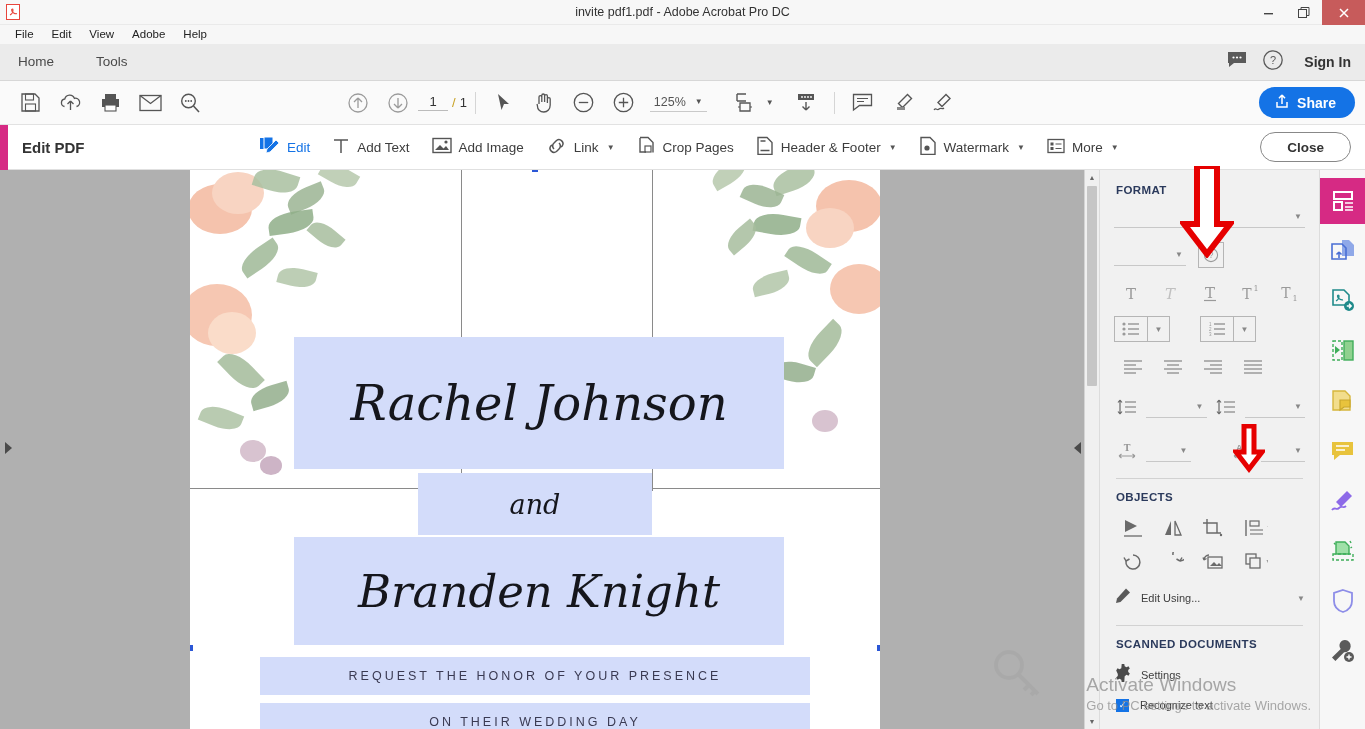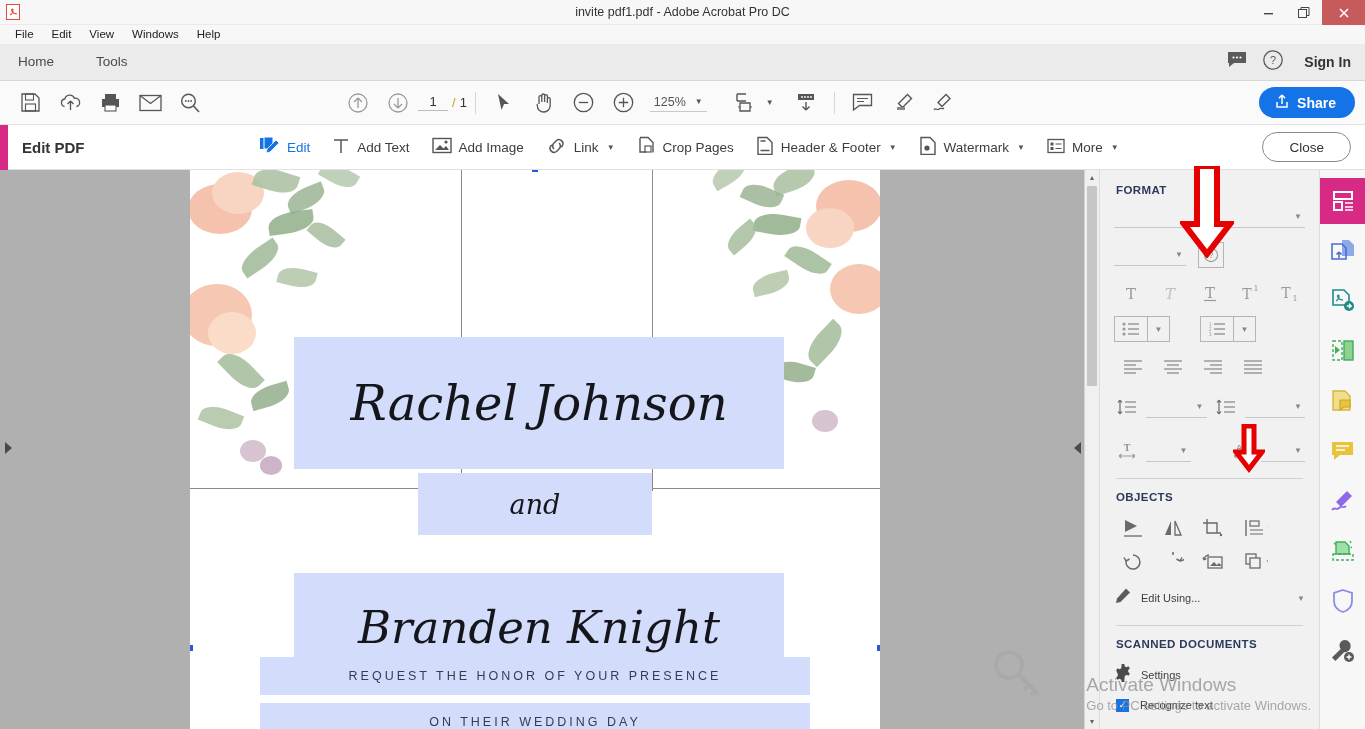--- a/index.html
+++ b/index.html
@@ -87,21 +87,21 @@
     flex: 0 0 45px; border-bottom: 1px solid #e0e0e0; position: relative;
   }
   .accent { width: 8px; height: 45px; background: #d62a84; flex: 0 0 8px; }
   .editbar-title { font-size: 15px; font-weight: bold; color: #333; padding-left: 14px; width: 240px; }
   .eb-item { display: flex; align-items: center; gap: 7px; font-size: 13.5px; color: #3d3d3d; padding: 0 11px; height: 45px; }
   .eb-item.active { color: #1473e6; }
   .caret { font-size: 8px; color: #555; margin-left: 1px; }
   .close-btn {
     margin-left: auto; margin-right: 14px; border: 1px solid #888; border-radius: 16px;
     height: 30px; padding: 0 26px; display: flex; align-items: center;
-    font-size: 13.5px; font-weight: normal; color: #333; background: #fff;
+    font-size: 13.5px; font-weight: bold; color: #333; background: #fff;
   }
 
   
   .body { flex: 1 1 auto; display: flex; position: relative; min-height: 0; }
 
   .left-rail { width: 18px; background: #b0b0b0; position: relative; flex: 0 0 18px; }
   .rail-arrow {
     position: absolute; top: 272px; left: 5px; width: 0; height: 0;
     border-top: 6px solid transparent; border-bottom: 6px solid transparent;
     border-left: 7px solid #4a4a4a;
@@ -219,21 +219,21 @@
             <path d="M2 2l8 8M10 2l-8 8" stroke="#fff" stroke-width="1.5"></path>
           </svg>
       </div>
     </div>
   </div>
 
   <div class="menubar">
     <div class="menu-item">File</div>
     <div class="menu-item">Edit</div>
     <div class="menu-item">View</div>
-    <div class="menu-item">Windows</div>
+    <div class="menu-item">Adobe</div>
     <div class="menu-item">Help</div>
   </div>
 
   <div class="tabbar">
     <div class="tab-home">Home</div>
     <div class="tab-tools">Tools</div>
     <div class="tabbar-right">
       <span>
         <svg width="22" height="18" viewBox="0 0 22 18">
             <path d="M2 1h18v11H8l-5 4v-4H2z" fill="#5a5a5a"></path>
@@ -537,21 +537,21 @@
         <div class="selbox-outline" style="left:271px;top:-1px;width:192px;height:322px;"></div>
 
         <div class="sel" style="left:104px;top:167px;width:490px;height:132px;">
           <span class="script" style="font-size:48px;">Rachel Johnson</span>
         </div>
 
         <div class="sel" style="left:228px;top:303px;width:234px;height:62px;">
           <span class="script" style="font-size:27px;">and</span>
         </div>
 
-        <div class="sel" style="left:104px;top:367px;width:490px;height:108px;margin-top:36px;">
+        <div class="sel" style="left:104px;top:367px;width:490px;height:108px;">
           <span class="script" style="font-size:45px;">Branden Knight</span>
         </div>
 
         <div class="sel" style="left:70px;top:487px;width:550px;height:38px;">
           <span class="caps">REQUEST THE HONOR OF YOUR PRESENCE</span>
         </div>
 
         <div class="sel" style="left:70px;top:533px;width:550px;height:38px;">
           <span class="caps">ON THEIR WEDDING DAY</span>
         </div>

